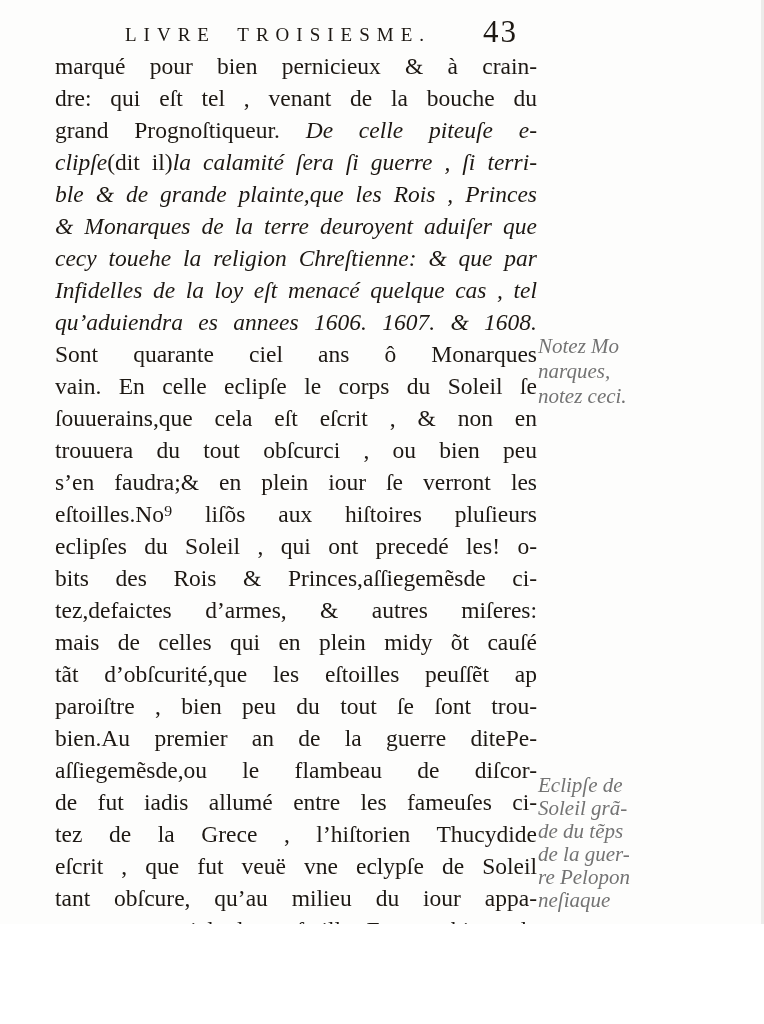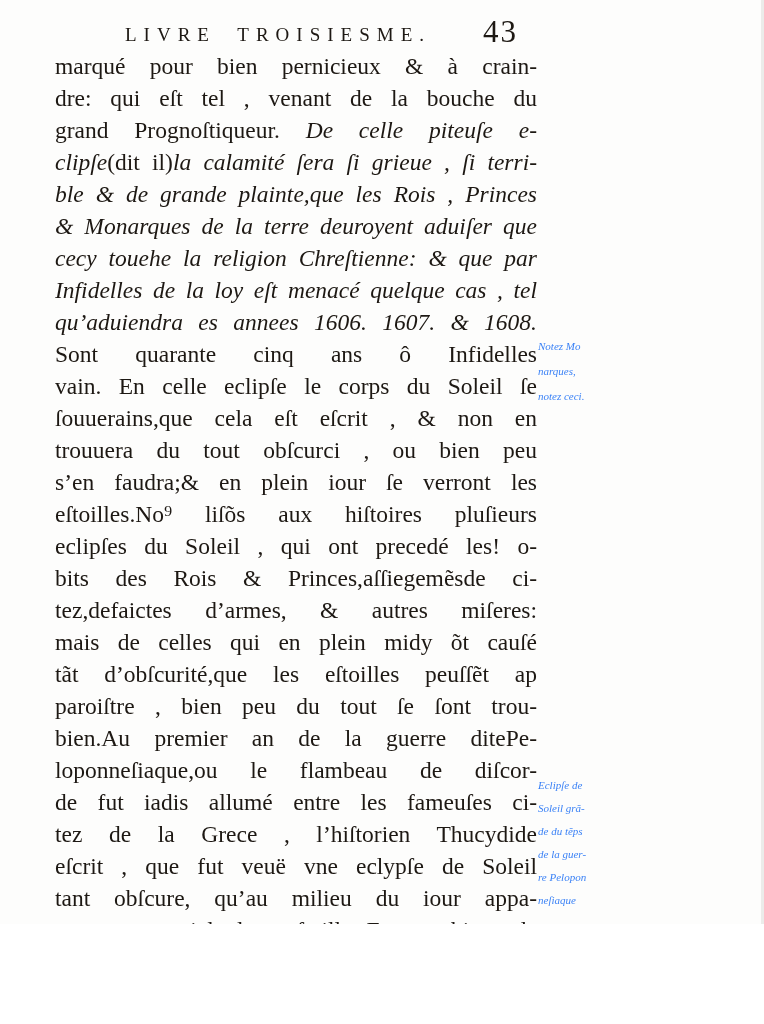--- a/index.html
+++ b/index.html
@@ -54,22 +54,22 @@
   }
   .line .it {
     font-style: italic;
     font-family: Liberation Serif, serif;
   }
   .margin-note {
     position: absolute;
     left: 538px;
     width: 110px;
     font-style: italic;
-    font-size: 11px;
-    color: #3b82f6;
+    font-size: 21px;
+    color: #737373;
   }
   .margin-note .note-line {
     white-space: nowrap;
   }
   .note-1 { top: 334px; }
   .note-1 .note-line { line-height: 25px; }
   .note-2 { top: 774px; }
   .note-2 .note-line { line-height: 23px; }
   .signature-mark {
     position: absolute;
@@ -91,40 +91,40 @@
 <div class="page">
 
   <div class="running-title">LIVRE TROISIESME.</div>
 
   <div class="page-number">43</div>
 
   <div class="body-text">
       <div class="line"><span>marqué pour bien pernicieux &amp; à crain-</span></div>
       <div class="line"><span>dre: qui eſt tel , venant de la bouche du</span></div>
       <div class="line"><span>grand Prognoſtiqueur.  </span><span class="it">De celle piteuſe e-</span></div>
-      <div class="line"><span class="it">clipſe</span><span>(dit il)</span><span class="it">la calamité ſera ſi grieue , ſi terri-</span></div>
+      <div class="line"><span class="it">clipſe</span><span>(dit il)</span><span class="it">la calamité ſera ſi guerre , ſi terri-</span></div>
       <div class="line"><span class="it">ble &amp; de grande plainte,que les Rois , Princes</span></div>
       <div class="line"><span class="it">&amp; Monarques de la terre deuroyent aduiſer que</span></div>
       <div class="line"><span class="it">cecy touehe la religion Chreſtienne: &amp; que par</span></div>
       <div class="line"><span class="it">Infidelles de la loy eſt menacé quelque cas , tel</span></div>
       <div class="line"><span class="it">qu’aduiendra es annees 1606. 1607. &amp; 1608.</span></div>
-      <div class="line"><span>Sont quarante cinq ans ô Infidelles</span></div>
+      <div class="line"><span>Sont quarante ciel ans ô Monarques</span></div>
       <div class="line"><span>vain. En celle eclipſe le corps du Soleil ſe</span></div>
       <div class="line"><span>ſouuerains,que cela eſt eſcrit , &amp; non en</span></div>
       <div class="line"><span>trouuera du tout obſcurci , ou bien peu</span></div>
       <div class="line"><span>s’en faudra;&amp; en plein iour ſe verront les</span></div>
       <div class="line"><span>eſtoilles.No⁹ liſõs aux hiſtoires pluſieurs</span></div>
       <div class="line"><span>eclipſes du Soleil , qui ont precedé les! o-</span></div>
       <div class="line"><span>bits des Rois &amp; Princes,aſſiegemẽsde ci-</span></div>
       <div class="line"><span>tez,defaictes d’armes, &amp; autres miſeres:</span></div>
       <div class="line"><span>mais de celles qui en plein midy õt cauſé</span></div>
       <div class="line"><span>tãt d’obſcurité,que les eſtoilles peuſſẽt ap</span></div>
       <div class="line"><span>paroiſtre , bien peu du tout ſe ſont trou-</span></div>
       <div class="line"><span>bien.Au premier an de la guerre ditePe-</span></div>
-      <div class="line"><span>loponneſiaque,ou le flambeau de diſcor-</span></div>
+      <div class="line"><span>aſſiegemẽsde,ou le flambeau de diſcor-</span></div>
       <div class="line"><span>de fut iadis allumé entre les fameuſes ci-</span></div>
       <div class="line"><span>tez de la Grece , l’hiſtorien  Thucydide</span></div>
       <div class="line"><span>eſcrit , que fut veuë vne eclypſe de Soleil</span></div>
       <div class="line"><span>tant obſcure, qu’au milieu du iour appa-</span></div>
       <div class="line"><span>rurent au ciel les eſtoilles.Et combien de</span></div>
     </div>
 
   <div class="margin-note note-1">
       <div class="note-line">Notez Mo</div>
       <div class="note-line">narques,</div>

